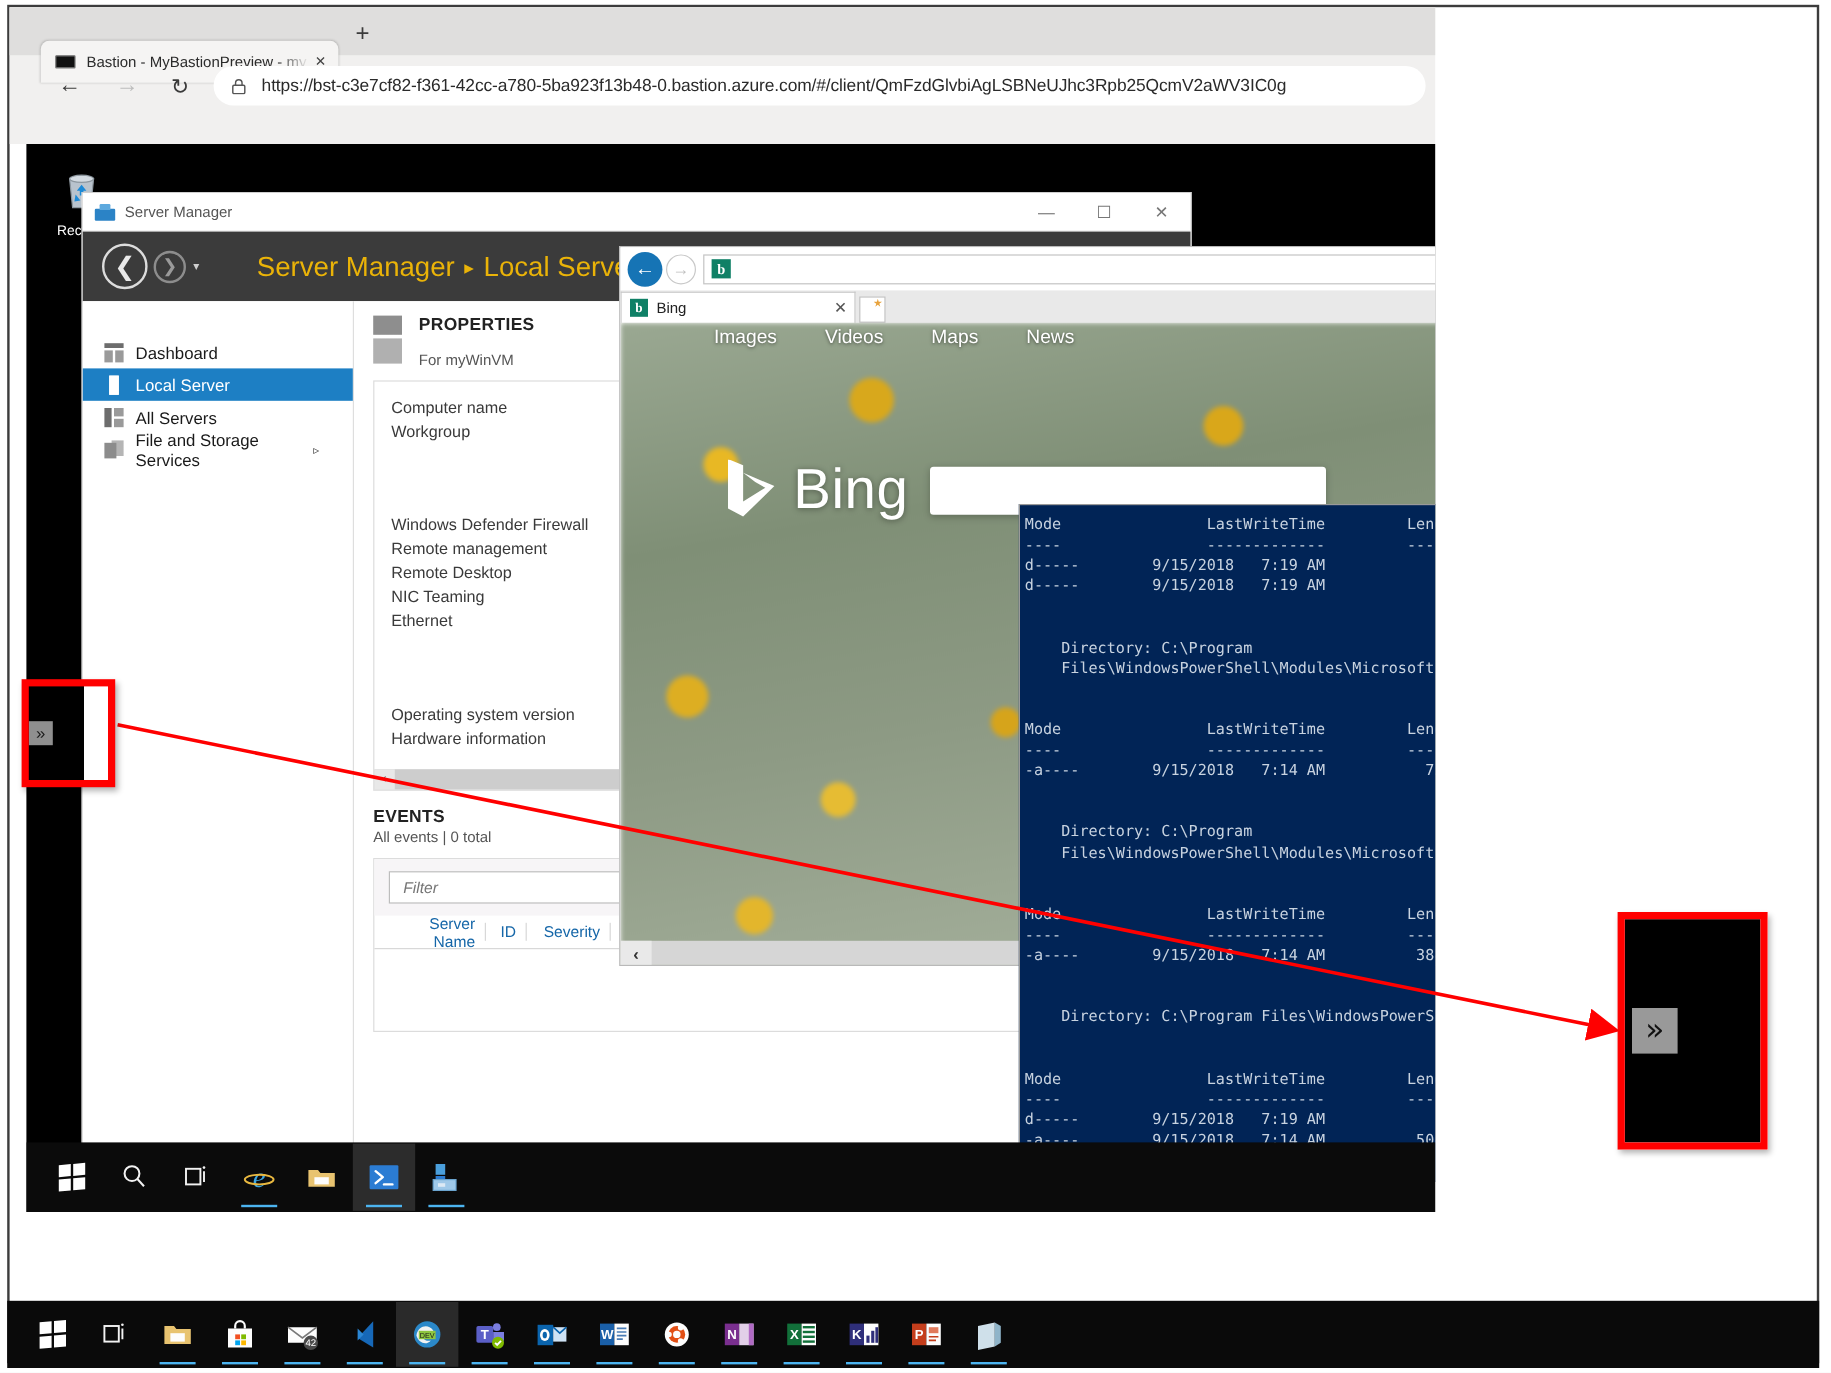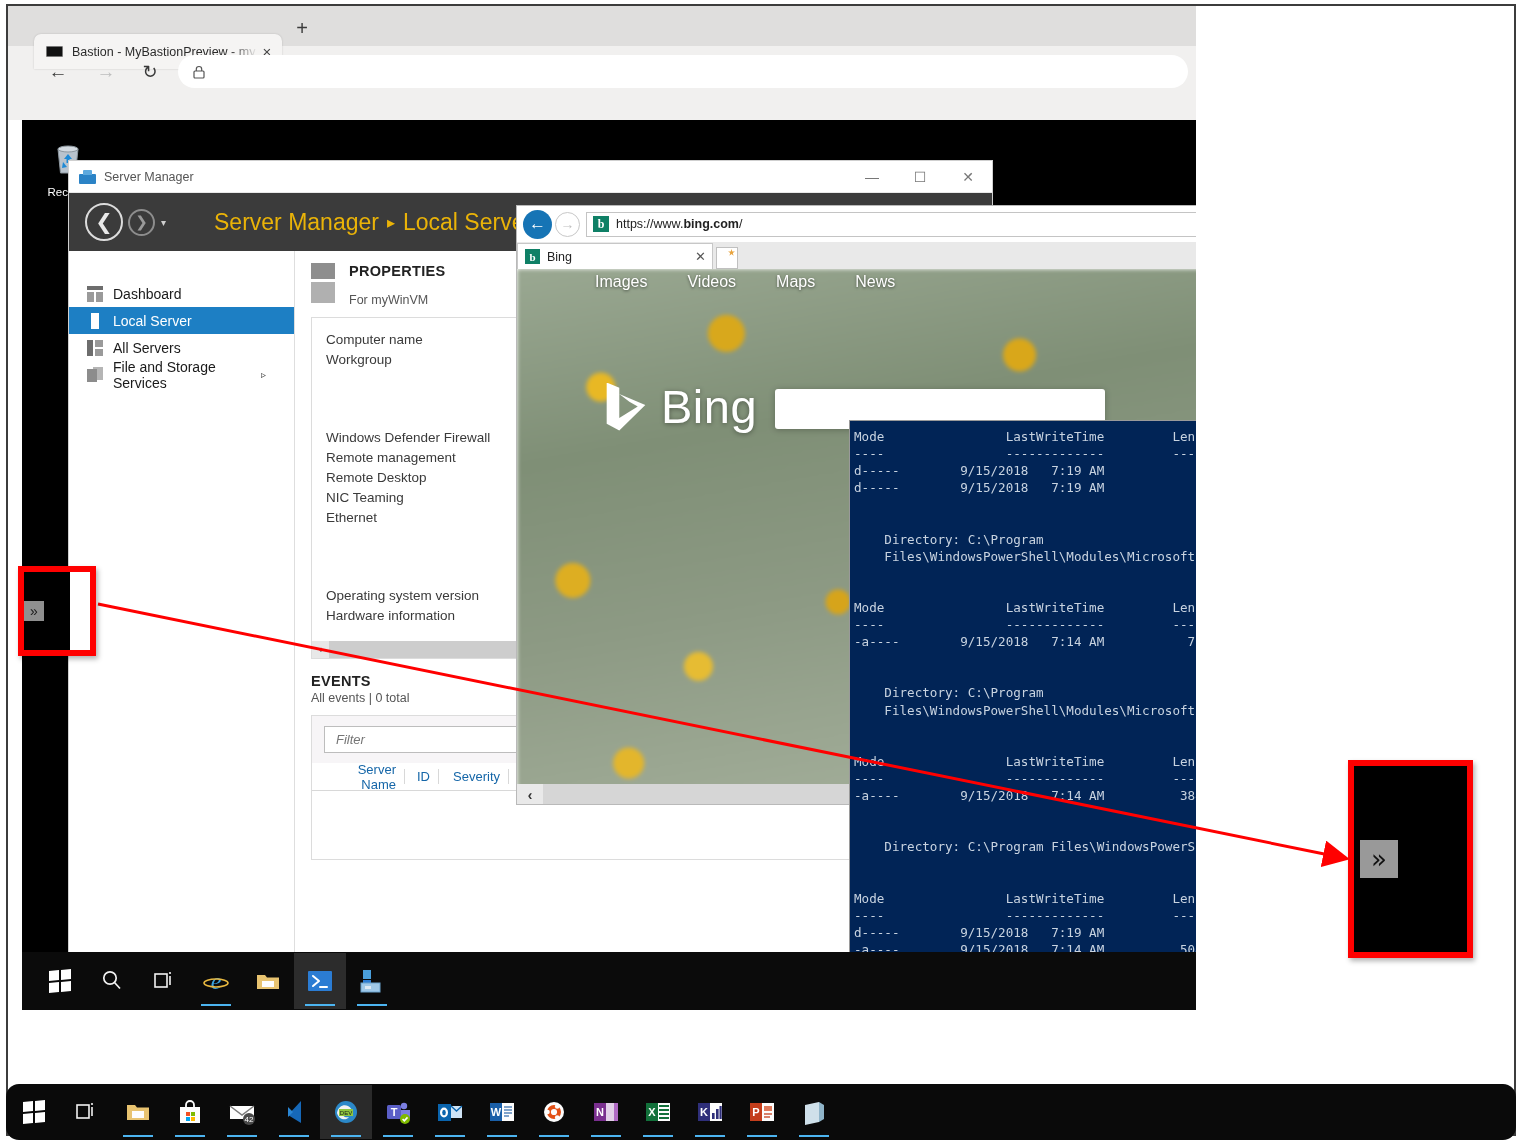--- a/index.html
+++ b/index.html
@@ -514,21 +514,21 @@
   .vm-tb-item.running::after {
     content:''; position:absolute; bottom:3px; left:11px;
     width:30px; height:2.5px; background:#4cb4f0;
   }
 
   
   .host-taskbar {
     position: absolute; left: 6px; bottom: 4px;
     width: 1510px; height: 56px;
     background: #0a0a0a;
-    display: flex; align-items: center; padding-left: 2px; border-radius: 13px;
+    display: flex; align-items: center; padding-left: 12px;
   }
   .host-tb-item {
     width: 52px; height: 54px;
     display: flex; align-items: center; justify-content: center;
     position: relative;
   }
   .host-tb-item.active { background: #2a2a2a; }
   .host-tb-item.running::after {
     content:''; position:absolute; bottom:2px; left:11px;
     width:30px; height:2.5px; background:#4cb4f0;
@@ -608,20 +608,21 @@
       <div class="nav-btn nav-back">←</div>
       <div class="nav-btn nav-fwd">→</div>
       <div class="nav-btn nav-reload">↻</div>
       <div class="urlbar">
         <span class="lock-icon">
           <svg viewBox="0 0 14 14" width="14" height="14">
             <rect x="2" y="6" width="10" height="7" rx="1" fill="none" stroke="#555" stroke-width="1.2"></rect>
             <path d="M4.3 6V4.2a2.7 2.7 0 0 1 5.4 0V6" fill="none" stroke="#555" stroke-width="1.2"></path>
           </svg>
         </span>
+        <span class="url-text">https://bst-c3e7cf82-f361-42cc-a780-5ba923f13b48-0.bastion.azure.com/#/client/QmFzdGlvbiAgLSBNeUJhc3Rpb25QcmV2aWV3IC0g</span>
       </div>
     </div>
   </div>
 
   <div class="desktop">
 
     <div class="recycle-bin">
       <div class="rb-glyph">
         <svg width="38" height="38" viewBox="0 0 38 38">
           <path d="M9 9 h20 l-2.5 24 h-15 z" fill="#b9c3cd" stroke="#8d979f" stroke-width="1"></path>
@@ -765,21 +766,20 @@
         </div>
       </div>
     </div>
 
     <div class="win-ie">
       <div class="ie-navrow">
         <span class="ie-back">←</span>
         <span class="ie-fwd">→</span>
         <span class="ie-addr">
           <span class="b-logo">b</span>
-          <span class="ie-url"><span>https://www.</span><b>bing.com</b><span>/</span></span>
 
         </span>
       </div>
       <div class="ie-tabrow">
         <div class="ie-tab">
           <span class="b-logo">b</span>
           <span>Bing</span>
           <span class="ie-tab-x">✕</span>
         </div>
         <div class="ie-newtab"></div>

